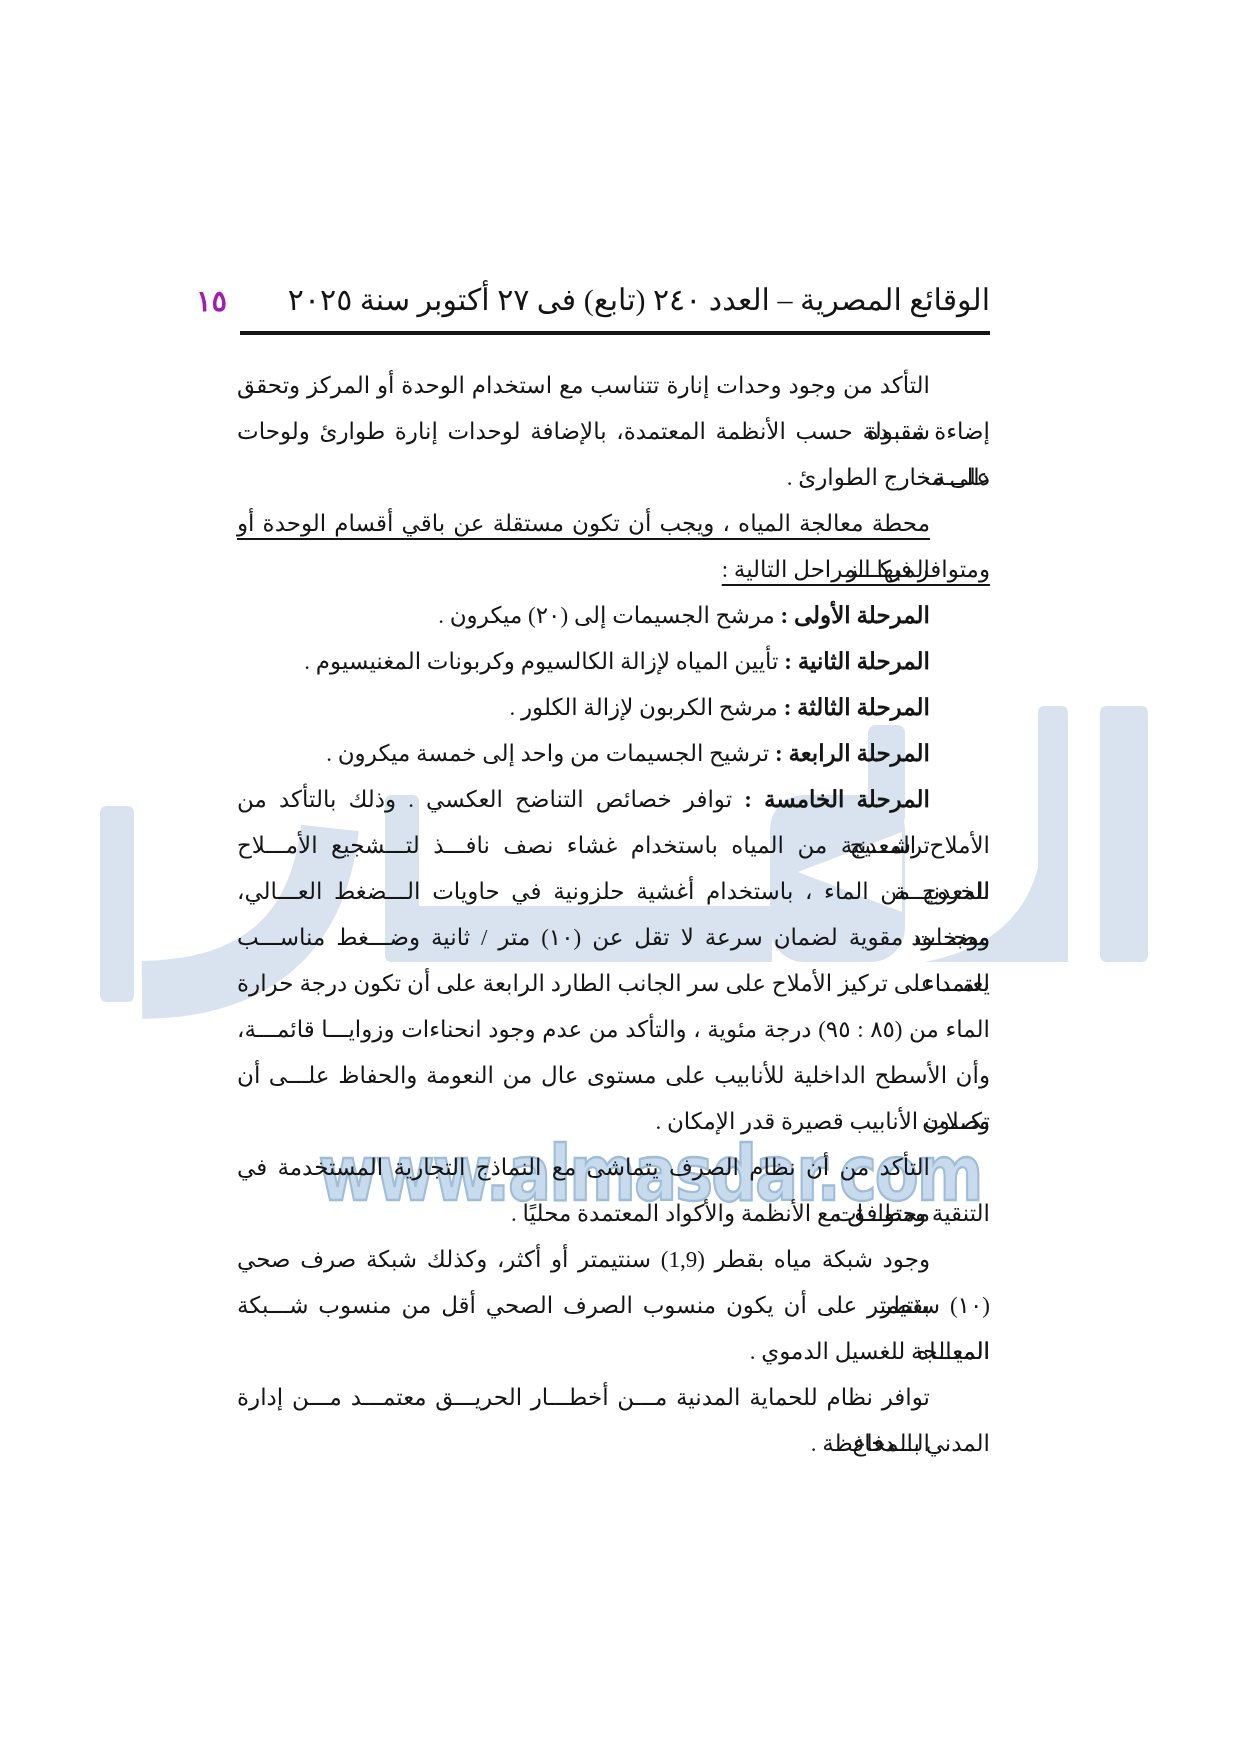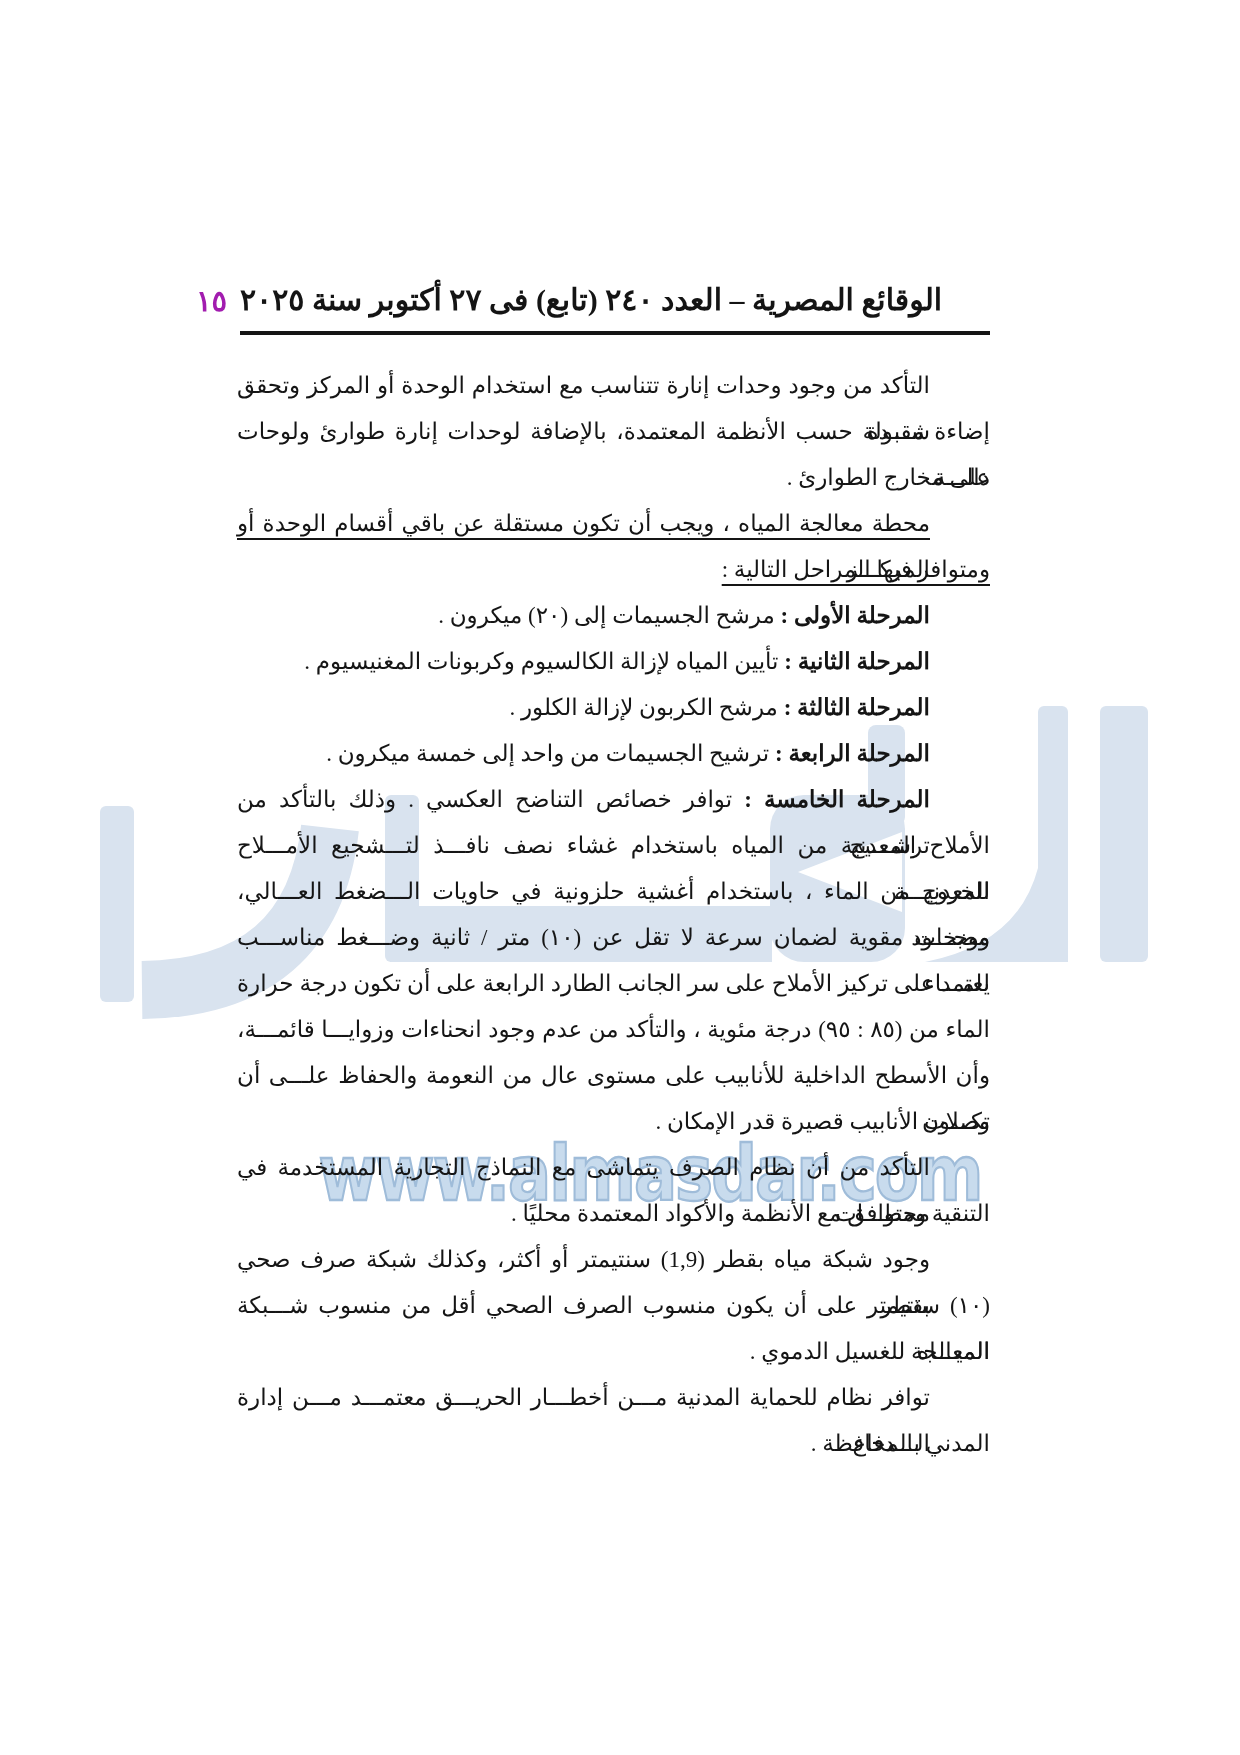--- a/index.html
+++ b/index.html
@@ -7,22 +7,22 @@
     position:relative;
     width:1240px;height:1755px;
     background:#ffffff;
     overflow:hidden;
     font-family:"Liberation Serif","DejaVu Serif",serif;
   }
   
   .header-layer{position:absolute;left:0;top:0;width:1240px;z-index:3;}
   .doc-title{
     position:absolute;left:240px;top:282px;width:750px;
-    text-align:left;direction:rtl;
-    font-size:30px;font-weight:bold;color:#141414;
+    text-align:right;direction:rtl;
+    font-size:30px;font-weight:normal;color:#141414;
     white-space:nowrap;
   }
   .page-number{
     position:absolute;left:196px;top:284px;width:60px;
     text-align:left;
     font-size:29px;font-weight:bold;color:#a21caf;
   }
   .header-rule{
     position:absolute;left:240px;top:331px;width:750px;height:4px;
     background:#151515;

